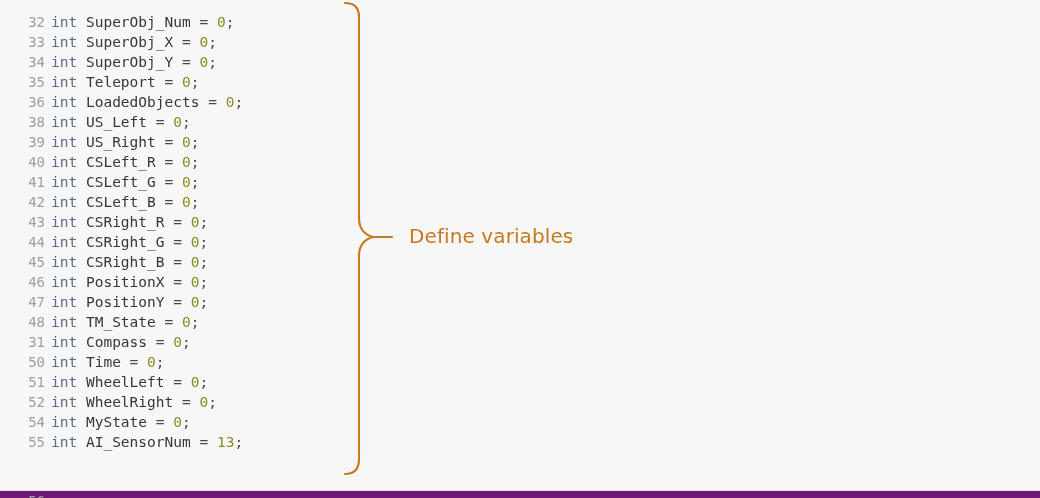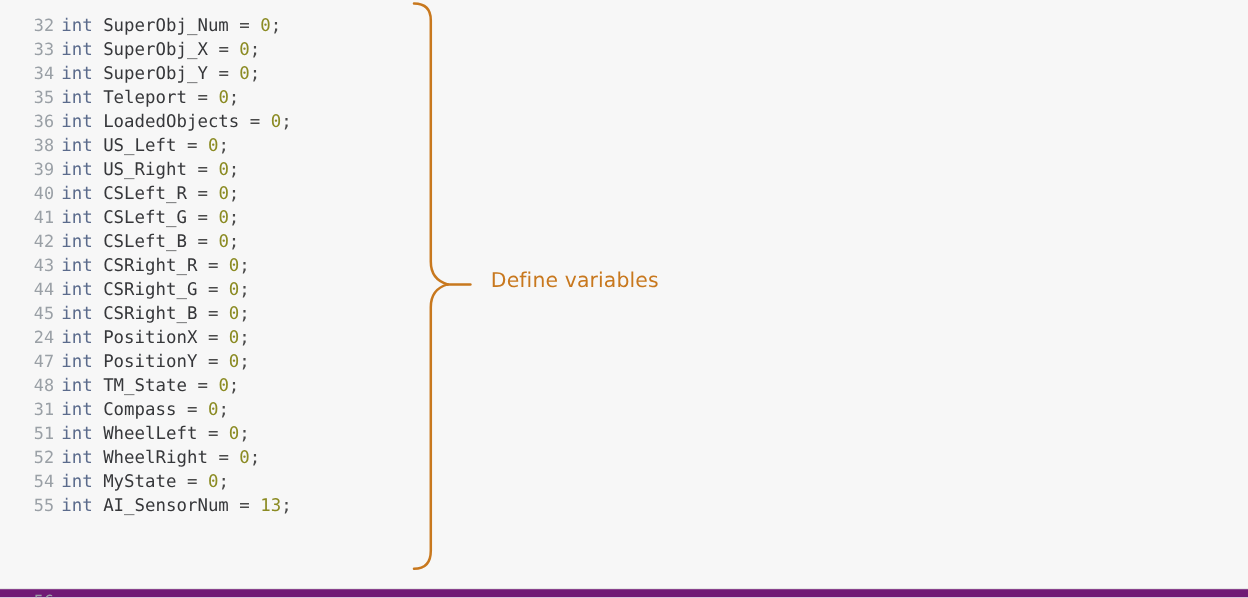--- a/index.html
+++ b/index.html
@@ -81,21 +81,21 @@
   #brace-svg {
     position: absolute;
     left: 336px;
     top: 0px;
   }
   #annotation-label {
     position: absolute;
     left: 409px;
     top: 224px;
     font-family: "DejaVu Sans", "Liberation Sans", sans-serif;
-    font-size: 17px;
+    font-size: 20px;
     color: #c8781e;
     white-space: nowrap;
     letter-spacing: 0.1px;
   }
 </style>
 </head>
 <body>
 
 <div id="screen">
 
@@ -107,24 +107,25 @@
         <div class="code-line"><span class="ln">35</span><span class="code-text"><span class="kw">int</span> <span class="var">Teleport</span><span class="op"> = </span><span class="num">0</span><span class="punc">;</span></span></div>
         <div class="code-line"><span class="ln">36</span><span class="code-text"><span class="kw">int</span> <span class="var">LoadedObjects</span><span class="op"> = </span><span class="num">0</span><span class="punc">;</span></span></div>
         <div class="code-line"><span class="ln">38</span><span class="code-text"><span class="kw">int</span> <span class="var">US_Left</span><span class="op"> = </span><span class="num">0</span><span class="punc">;</span></span></div>
         <div class="code-line"><span class="ln">39</span><span class="code-text"><span class="kw">int</span> <span class="var">US_Right</span><span class="op"> = </span><span class="num">0</span><span class="punc">;</span></span></div>
         <div class="code-line"><span class="ln">40</span><span class="code-text"><span class="kw">int</span> <span class="var">CSLeft_R</span><span class="op"> = </span><span class="num">0</span><span class="punc">;</span></span></div>
         <div class="code-line"><span class="ln">41</span><span class="code-text"><span class="kw">int</span> <span class="var">CSLeft_G</span><span class="op"> = </span><span class="num">0</span><span class="punc">;</span></span></div>
         <div class="code-line"><span class="ln">42</span><span class="code-text"><span class="kw">int</span> <span class="var">CSLeft_B</span><span class="op"> = </span><span class="num">0</span><span class="punc">;</span></span></div>
         <div class="code-line"><span class="ln">43</span><span class="code-text"><span class="kw">int</span> <span class="var">CSRight_R</span><span class="op"> = </span><span class="num">0</span><span class="punc">;</span></span></div>
         <div class="code-line"><span class="ln">44</span><span class="code-text"><span class="kw">int</span> <span class="var">CSRight_G</span><span class="op"> = </span><span class="num">0</span><span class="punc">;</span></span></div>
         <div class="code-line"><span class="ln">45</span><span class="code-text"><span class="kw">int</span> <span class="var">CSRight_B</span><span class="op"> = </span><span class="num">0</span><span class="punc">;</span></span></div>
-        <div class="code-line"><span class="ln">24</span><span class="code-text"><span class="kw">int</span> <span class="var">PositionX</span><span class="op"> = </span><span class="num">0</span><span class="punc">;</span></span></div>
+        <div class="code-line"><span class="ln">46</span><span class="code-text"><span class="kw">int</span> <span class="var">PositionX</span><span class="op"> = </span><span class="num">0</span><span class="punc">;</span></span></div>
         <div class="code-line"><span class="ln">47</span><span class="code-text"><span class="kw">int</span> <span class="var">PositionY</span><span class="op"> = </span><span class="num">0</span><span class="punc">;</span></span></div>
         <div class="code-line"><span class="ln">48</span><span class="code-text"><span class="kw">int</span> <span class="var">TM_State</span><span class="op"> = </span><span class="num">0</span><span class="punc">;</span></span></div>
         <div class="code-line"><span class="ln">31</span><span class="code-text"><span class="kw">int</span> <span class="var">Compass</span><span class="op"> = </span><span class="num">0</span><span class="punc">;</span></span></div>
+        <div class="code-line"><span class="ln">50</span><span class="code-text"><span class="kw">int</span> <span class="var">Time</span><span class="op"> = </span><span class="num">0</span><span class="punc">;</span></span></div>
         <div class="code-line"><span class="ln">51</span><span class="code-text"><span class="kw">int</span> <span class="var">WheelLeft</span><span class="op"> = </span><span class="num">0</span><span class="punc">;</span></span></div>
         <div class="code-line"><span class="ln">52</span><span class="code-text"><span class="kw">int</span> <span class="var">WheelRight</span><span class="op"> = </span><span class="num">0</span><span class="punc">;</span></span></div>
         <div class="code-line"><span class="ln">54</span><span class="code-text"><span class="kw">int</span> <span class="var">MyState</span><span class="op"> = </span><span class="num">0</span><span class="punc">;</span></span></div>
         <div class="code-line"><span class="ln">55</span><span class="code-text"><span class="kw">int</span> <span class="var">AI_SensorNum</span><span class="op"> = </span><span class="num">13</span><span class="punc">;</span></span></div>
       </div>
 
     <div class="divider"></div>
 
     <div class="last-line">
       <span class="ln">56</span><span class="code-text"></span>

